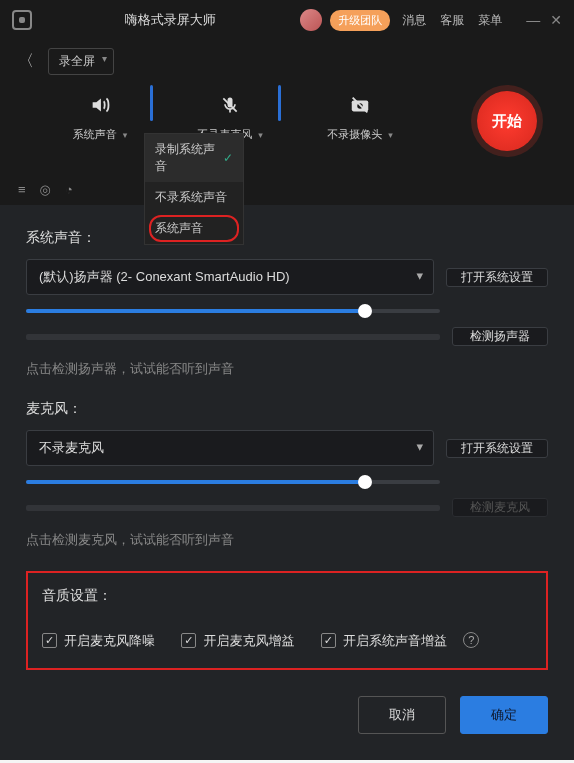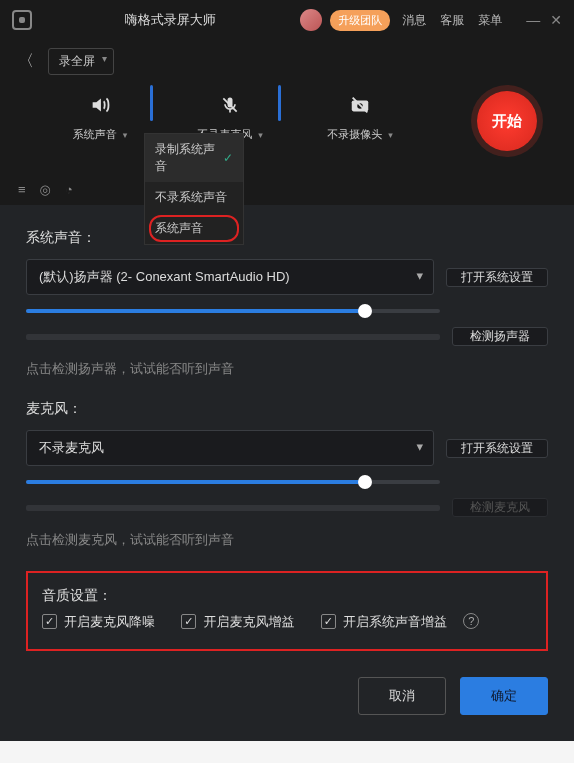--- a/index.html
+++ b/index.html
@@ -168,21 +168,21 @@
     </div>
     <div style="width:96px"></div>
   </div>
   <div class="row">
     <div class="level-bar"></div>
     <div class="side-btn disabled">检测麦克风</div>
   </div>
   <div class="hint">点击检测麦克风，试试能否听到声音</div>
 
   <div class="quality-box">
-    <div class="section-label" style="margin-bottom:6px">音质设置：</div>
+    <div class="section-label" style="margin-bottom:25px">音质设置：</div>
     <label class="cb-wrap">
       <span class="cb">✓</span>
         <span>开启麦克风降噪</span>
     </label>
     <label class="cb-wrap">
       <span class="cb">✓</span>
         <span>开启麦克风增益</span>
     </label>
     <label class="cb-wrap">
       <span class="cb">✓</span>

